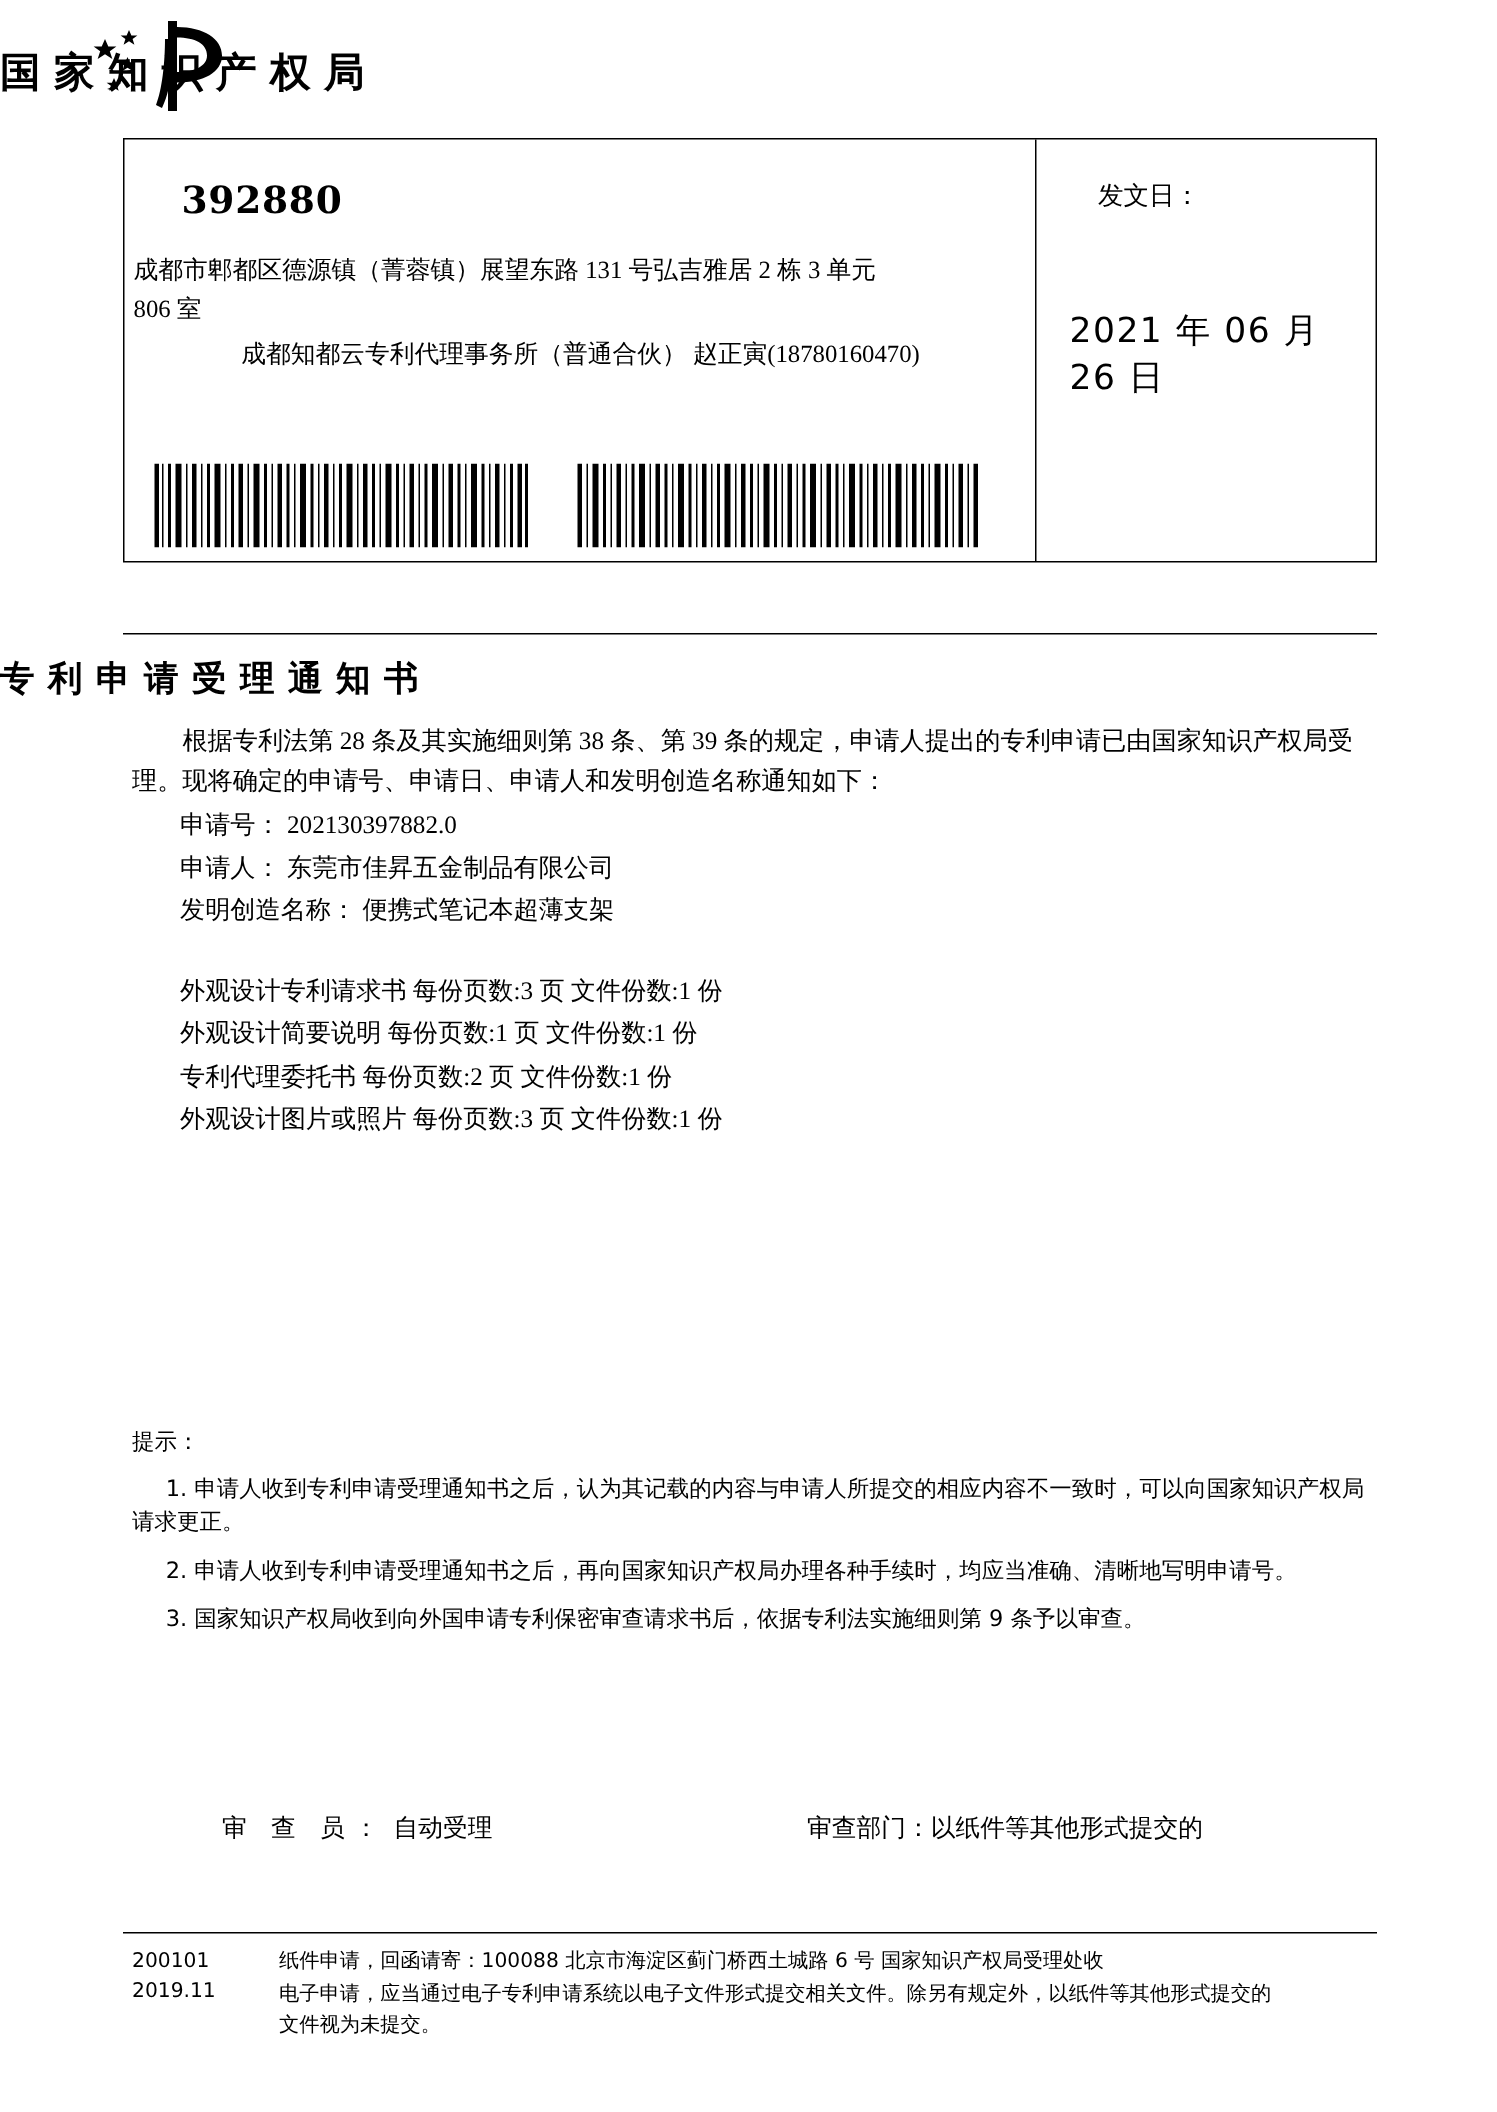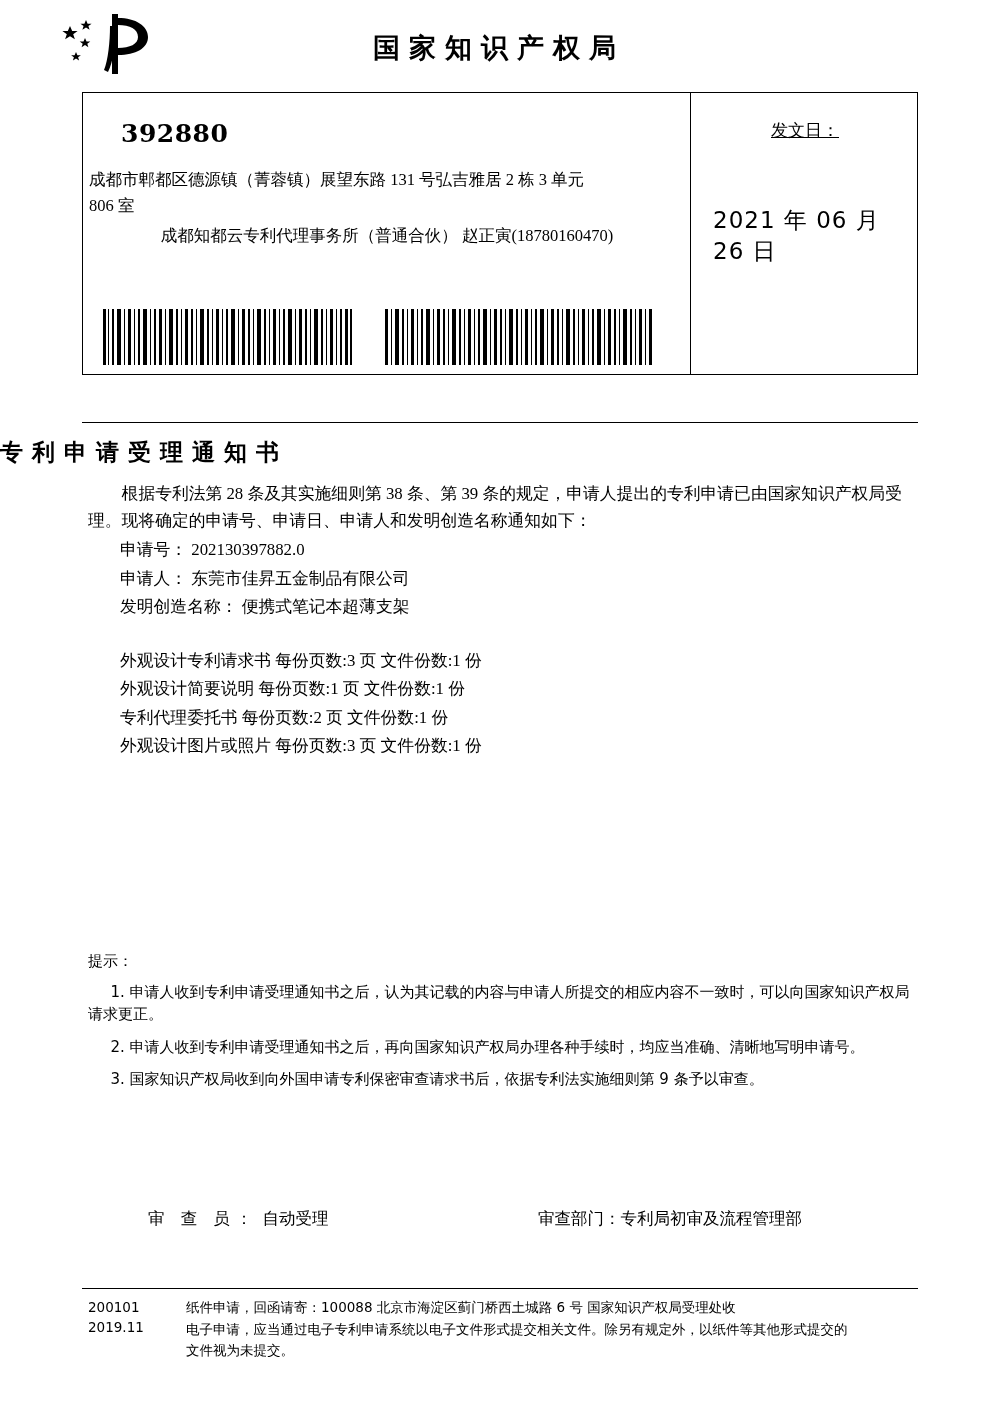--- a/index.html
+++ b/index.html
@@ -32,21 +32,20 @@
     left: 58px;
     top: 12px;
     width: 96px;
     height: 64px;
   }
   .org-title {
     position: absolute;
     left: 0;
     right: 0;
     top: 30px;
-    text-align: center;
     font-size: 27px;
     font-weight: bold;
     letter-spacing: 9px;
     font-family: "DejaVu Serif", "Liberation Serif", serif;
   }
 
   
   .topbox {
     position: absolute;
     left: 82px;
@@ -85,24 +84,23 @@
   .agent-line {
     position: absolute;
     left: 18px;
     top: 132px;
     width: 572px;
     text-align: center;
     font-size: 16.5px;
   }
   .issue-label {
     position: absolute;
-    left: 688px;
+    left: 649px;
     top: 26px;
     font-size: 17px;
-    text-decoration: underline;
   }
   .issue-date {
     position: absolute;
     left: 630px;
     top: 112px;
     font-size: 23px;
     font-family: "DejaVu Sans", "Liberation Sans", sans-serif;
     letter-spacing: 1px;
   }
 
@@ -425,21 +423,21 @@
     <div class="tip-item">2. 申请人收到专利申请受理通知书之后，再向国家知识产权局办理各种手续时，均应当准确、清晰地写明申请号。</div>
     <div class="tip-item">3. 国家知识产权局收到向外国申请专利保密审查请求书后，依据专利法实施细则第 9 条予以审查。</div>
   </div>
 
   <div class="sig-row">
     <div class="sig-examiner">
       <span class="lbl">审 查 员：</span>
       <span>自动受理</span>
     </div>
     <div class="sig-dept">
-      <span>审查部门：</span><span>专利局初审及流程管理部</span>
+      <span>审查部门：</span><span>以纸件等其他形式提交的</span>
     </div>
   </div>
 
   <div class="rule" id="rule-footer"></div>
   <div class="footer">
     <div class="codes">
       <div>200101</div>
       <div>2019.11</div>
     </div>
     <div class="ftext">

